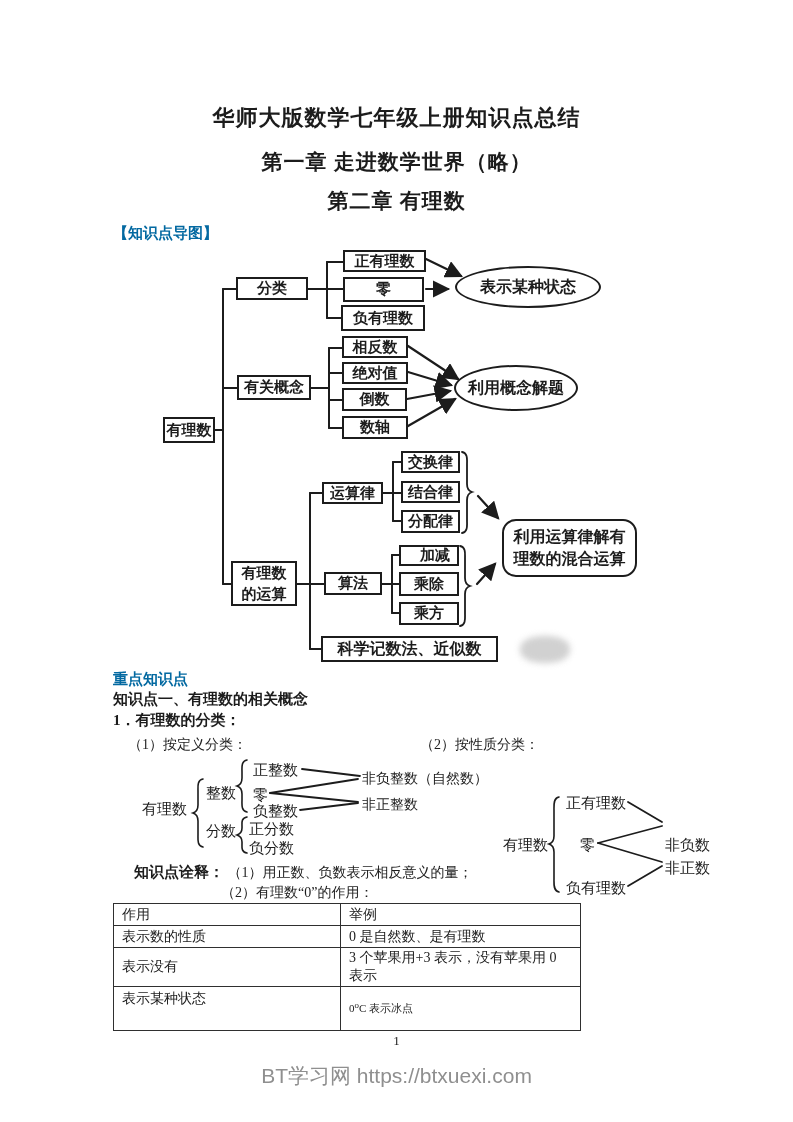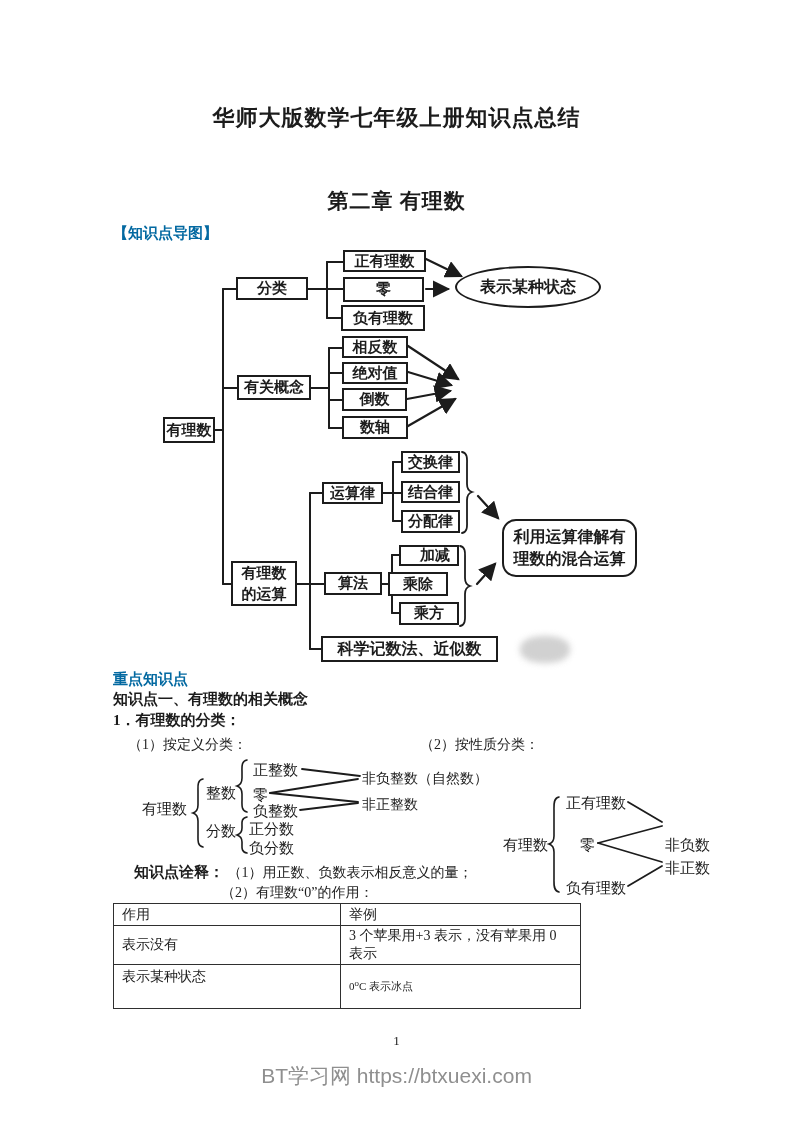--- a/index.html
+++ b/index.html
@@ -30,20 +30,21 @@
   .footer-num{position:absolute;left:0;top:1033px;width:793px;text-align:center;font-size:13px;}
   .watermark{position:absolute;left:0;top:1062px;width:793px;text-align:center;font-size:21px;
         color:#8f8f8f;font-family:"Liberation Sans","DejaVu Sans",sans-serif;}
 </style>
 </head>
 <body>
 
 <div class="page">
 
   <div class="title t1">华师大版数学七年级上册知识点总结</div>
+  <div class="title t2">第一章 走进数学世界（略）</div>
   <div class="title t3">第二章 有理数</div>
   <div class="label15 red bold" style="left:113px;top:224px;">【知识点导图】</div>
 
   <svg class="wires" width="793" height="1122">
     <defs>
       <marker id="ah" markerWidth="9" markerHeight="8" refX="7" refY="4" orient="auto">
         <path d="M0,0 L8,4 L0,8 z" fill="#1c1c1c"></path>
       </marker>
     </defs>
 
@@ -130,30 +131,31 @@
   <div class="mbox" style="left:343px;top:250px;width:83px;height:22px;">正有理数</div>
   <div class="mbox" style="left:343px;top:277px;width:81px;height:25px;">零</div>
   <div class="mbox" style="left:341px;top:305px;width:84px;height:26px;">负有理数</div>
   <div class="ellipse" style="left:455px;top:266px;width:146px;height:42px;">表示某种状态</div>
 
   <div class="mbox" style="left:237px;top:375px;width:74px;height:25px;">有关概念</div>
   <div class="mbox" style="left:342px;top:336px;width:66px;height:22px;">相反数</div>
   <div class="mbox" style="left:342px;top:362px;width:66px;height:22px;">绝对值</div>
   <div class="mbox" style="left:342px;top:388px;width:65px;height:23px;">倒数</div>
   <div class="mbox" style="left:342px;top:416px;width:66px;height:23px;">数轴</div>
+  <div class="ellipse" style="left:454px;top:365px;width:124px;height:46px;">利用概念解题</div>
 
   <div class="mbox" style="left:231px;top:561px;width:66px;height:45px;">有理数
 的运算</div>
   <div class="mbox" style="left:322px;top:482px;width:61px;height:22px;">运算律</div>
   <div class="mbox" style="left:401px;top:451px;width:59px;height:22px;">交换律</div>
   <div class="mbox" style="left:401px;top:481px;width:59px;height:22px;">结合律</div>
   <div class="mbox" style="left:401px;top:510px;width:59px;height:23px;">分配律</div>
   <div class="mbox" style="left:324px;top:572px;width:58px;height:23px;">算法</div>
   <div class="mbox" style="left:399px;top:545px;width:60px;height:21px;padding-left:12px;">加减</div>
-  <div class="mbox" style="left:388px;top:572px;width:60px;height:24px;">乘除</div>
+  <div class="mbox" style="left:399px;top:572px;width:60px;height:24px;">乘除</div>
   <div class="mbox" style="left:399px;top:602px;width:60px;height:23px;">乘方</div>
   <div class="mbox" style="left:321px;top:636px;width:177px;height:26px;font-size:16px;">科学记数法、近似数</div>
   <div class="mbox rounded" style="left:502px;top:519px;width:135px;height:58px;">利用运算律解有
 理数的混合运算</div>
 
   <div class="smudge"></div>
 
   <div class="label15 red bold" style="left:113px;top:670px;">重点知识点</div>
   <div class="label15 bold" style="left:113px;top:690px;">知识点一、有理数的相关概念</div>
   <div class="label15 bold" style="left:113px;top:711px;">1．有理数的分类：</div>
@@ -188,20 +190,24 @@
     <colgroup>
         <col style="width:227px;">
         <col style="width:240px;">
       </colgroup>
     <tbody>
         <tr style="height:22px;">
       <td>作用</td>
       <td>举例</td>
     </tr>
     <tr style="height:22px;">
+      <td>表示数的性质</td>
+      <td>0 是自然数、是有理数</td>
+    </tr>
+    <tr style="height:22px;">
       <td>表示没有</td>
       <td>3 个苹果用+3 表示，没有苹果用 0 表示</td>
     </tr>
     <tr style="height:44px;">
       <td style="vertical-align:top;padding-top:3px;">表示某种状态</td>
       <td style="font-size:11px;">0⁰C 表示冰点</td>
     </tr>
   </tbody>
     </table>
 

